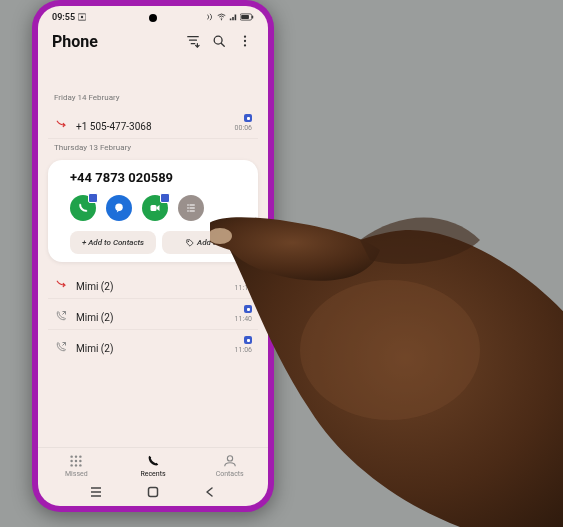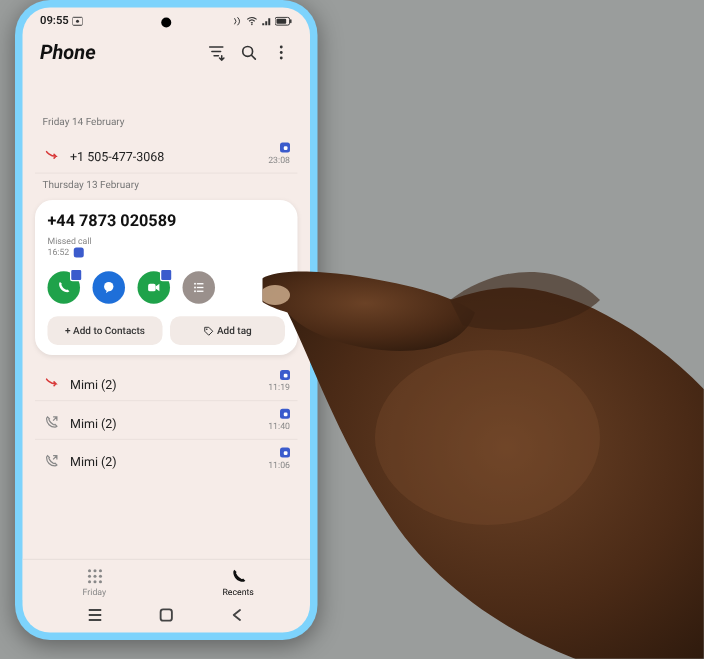--- a/index.html
+++ b/index.html
@@ -6,25 +6,25 @@
     margin: 0;
     background: #9a9d9c;
     font-family: -apple-system, BlinkMacSystemFont, "Segoe UI", Roboto, sans-serif;
     width: 563px;
     height: 527px;
     overflow: hidden;
     position: relative;
   }
   .phone-frame {
     position: absolute;
-    left: 12px;
+    left: 32px;
     top: 0px;
     width: 230px;
     height: 500px;
-    background: #7dd3fc;
+    background: #a21caf;
     border-radius: 28px;
     padding: 6px;
     box-shadow: 0 4px 20px rgba(0,0,0,0.4);
   }
   .phone-screen {
     width: 100%;
     height: 100%;
     background: #f6ece8;
     border-radius: 22px;
     overflow: hidden;
@@ -49,23 +49,21 @@
     align-items: center;
     padding: 6px 14px 2px 14px;
     font-size: 9px;
     font-weight: 600;
     color: #222;
   }
   .status-left, .status-right { display:flex; gap:3px; align-items:center; }
   .status-right svg { display:block; }
   .app-header {
     display: flex;
-    align-items: center;
     padding: 8px 14px 10px 14px;
-    font-style: italic;
   }
   .app-title { font-size: 16px; font-weight: 700; flex: 1; color:#111; }
   .header-icon { width:18px; height:18px; display:flex; align-items:center; justify-content:center; margin-left:8px; color:#333; }
   .content { flex:1; overflow:hidden; display:flex; flex-direction:column; padding: 0 10px; margin-top: 28px; }
   .date-header { font-size:8px; color:#777; padding: 4px 6px 6px 6px; }
   .call-row {
     display:flex;
     align-items:flex-end;
     padding: 6px 6px;
     gap:8px;
@@ -75,21 +73,21 @@
   .call-type-icon { width:14px; height:14px; display:flex; align-items:center; justify-content:center; flex-shrink:0;}
   .call-name { flex:1; font-size:10px; color:#222; }
   .call-meta { display:flex; flex-direction:column; align-items:flex-end; gap:2px; }
   .sim-badge { width:8px; height:8px; background:#3b5bcc; border-radius:2px; display:flex; align-items:center; justify-content:center; }
   .sim-badge::after { content:''; width:3px; height:3px; background:#fff; border-radius:1px; }
   .call-time { font-size:7px; color:#888; }
 
   .expanded-card {
     background: #fff;
     border-radius: 14px;
-    padding: 10px 10px 8px 10px;
+    padding: 10px 10px 8px 22px;
     margin: 2px 0 6px 0;
     box-shadow: 0 1px 4px rgba(0,0,0,0.08);
   }
   .expanded-number { font-size:13px; font-weight:700; color:#111; }
   .expanded-sub { font-size:7px; color:#888; margin-top:4px; line-height:1.3; }
   .action-row { display:flex; gap:10px; margin-top:10px; justify-content:flex-start; }
   .action-btn {
     width:26px; height:26px; border-radius:50%;
     display:flex; align-items:center; justify-content:center;
     color:#fff; position:relative;
@@ -99,21 +97,21 @@
     width:8px; height:8px; background:#3b5bcc; border-radius:2px;
     border:1px solid #fff;
   }
   .secondary-row {
     display:flex; margin-top:10px; gap:6px;
   }
   .secondary-btn {
     flex:1; background:#f2eae6; border-radius:8px;
     font-size:8px; font-weight:500; color:#333;
     padding:7px 4px; text-align:right;
-    display:flex; align-items:center; justify-content:center; gap:3px;
+    display:flex; align-items:center; justify-content:center; gap:3px;font-style:italic;
   }
 
   .bottom-nav {
     display:flex; border-top:1px solid rgba(0,0,0,0.05);
     padding: 6px 0 2px 0;
     background:#f6ece8;
   }
   .nav-item {
     flex:1; display:flex; flex-direction:column; align-items:center; gap:2px;
     font-size:7px; color:#888;
@@ -197,33 +195,28 @@
       <div class="date-header">Friday 14 February</div>
       <div class="call-row">
         <div class="call-type-icon">
           <svg width="12" height="12" viewBox="0 0 16 16">
               <path d="M3 3 C3 3 6 8 13 8 L11 6 M13 8 L11 10" stroke="#d83a3a" stroke-width="1.6" fill="none" stroke-linecap="round"></path>
             </svg>
         </div>
         <div class="call-name">+1 505-477-3068</div>
         <div class="call-meta">
           <div class="sim-badge"></div>
-          <div class="call-time">23:08</div>
+          <div class="call-time">00:06</div>
         </div>
       </div>
 
       <div class="date-header">Thursday 13 February</div>
 
       <div class="expanded-card">
         <div class="expanded-number">+44 7873 020589</div>
-        <div class="expanded-sub">
-          <span>Missed call</span><br>
-          <span>16:52</span>
-          <span class="sim-badge" style="display:inline-block; vertical-align:middle; margin-left:2px;"></span>
-        </div>
         <div class="action-row">
           <div class="action-btn" style="background:#1fa24a">
             <svg width="12" height="12" viewBox="0 0 16 16">
                 <path d="M4 2 C4 2 3 3 3 4 C3 9 7 13 12 13 C13 13 14 12 14 12 L12 10 C12 10 11 11 10 10 C8 9 7 8 6 6 C5 5 6 4 6 4 Z" fill="#fff"></path>
               </svg>
             <div class="mini-badge"></div>
           </div>
           <div class="action-btn" style="background:#1e6fd9">
             <svg width="12" height="12" viewBox="0 0 16 16">
                 <circle cx="8" cy="7" r="5" fill="#fff"></circle>
@@ -311,27 +304,34 @@
             <circle cx="3" cy="3" r="1.4" fill="#888"></circle>
             <circle cx="8" cy="3" r="1.4" fill="#888"></circle>
             <circle cx="13" cy="3" r="1.4" fill="#888"></circle>
             <circle cx="3" cy="8" r="1.4" fill="#888"></circle>
             <circle cx="8" cy="8" r="1.4" fill="#888"></circle>
             <circle cx="13" cy="8" r="1.4" fill="#888"></circle>
             <circle cx="3" cy="13" r="1.4" fill="#888"></circle>
             <circle cx="8" cy="13" r="1.4" fill="#888"></circle>
             <circle cx="13" cy="13" r="1.4" fill="#888"></circle>
           </svg>
-        <span>Friday</span>
+        <span>Missed</span>
       </div>
       <div class="nav-item active">
         <svg class="nav-icon" viewBox="0 0 16 16">
             <path d="M4 2 C4 2 3 3 3 4 C3 9 7 13 12 13 C13 13 14 12 14 12 L12 10 C12 10 11 11 10 10 C8 9 7 8 6 6 C5 5 6 4 6 4 Z" fill="#111"></path>
           </svg>
         <span>Recents</span>
+      </div>
+      <div class="nav-item">
+        <svg class="nav-icon" viewBox="0 0 16 16">
+            <circle cx="8" cy="5" r="3" fill="none" stroke="#888" stroke-width="1.3"></circle>
+            <path d="M2 14 C2 10 6 10 8 10 C10 10 14 10 14 14" fill="none" stroke="#888" stroke-width="1.3"></path>
+          </svg>
+        <span>Contacts</span>
       </div>
     </div>
 
     <div class="sys-nav">
       <svg class="sys-btn" viewBox="0 0 12 12">
           <line x1="1" y1="2" x2="11" y2="2" stroke="#444" stroke-width="1.5"></line>
           <line x1="1" y1="6" x2="11" y2="6" stroke="#444" stroke-width="1.5"></line>
           <line x1="1" y1="10" x2="11" y2="10" stroke="#444" stroke-width="1.5"></line>
         </svg>
       <svg class="sys-btn" viewBox="0 0 12 12">

